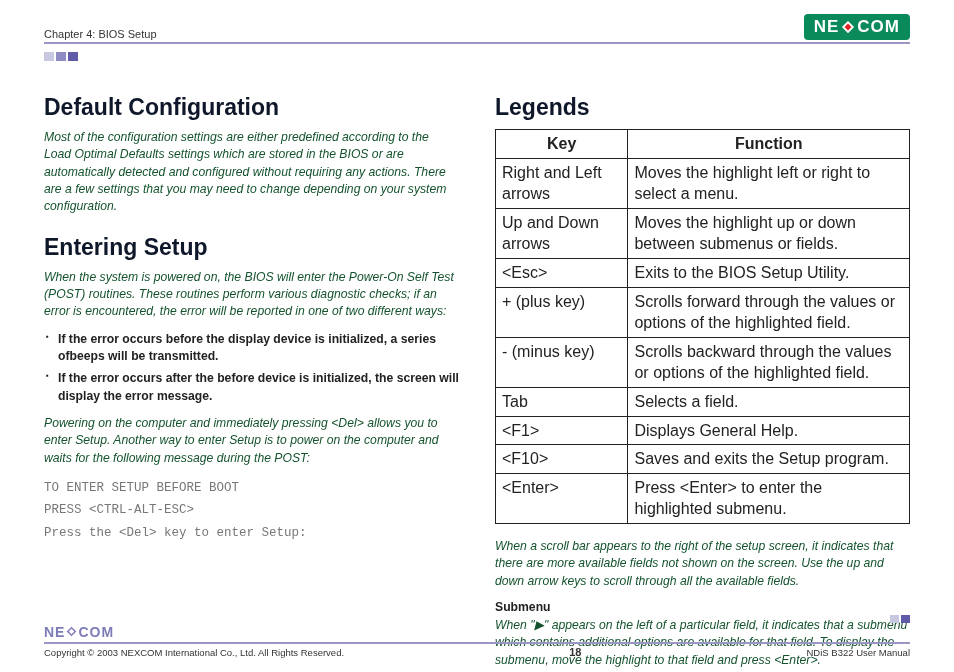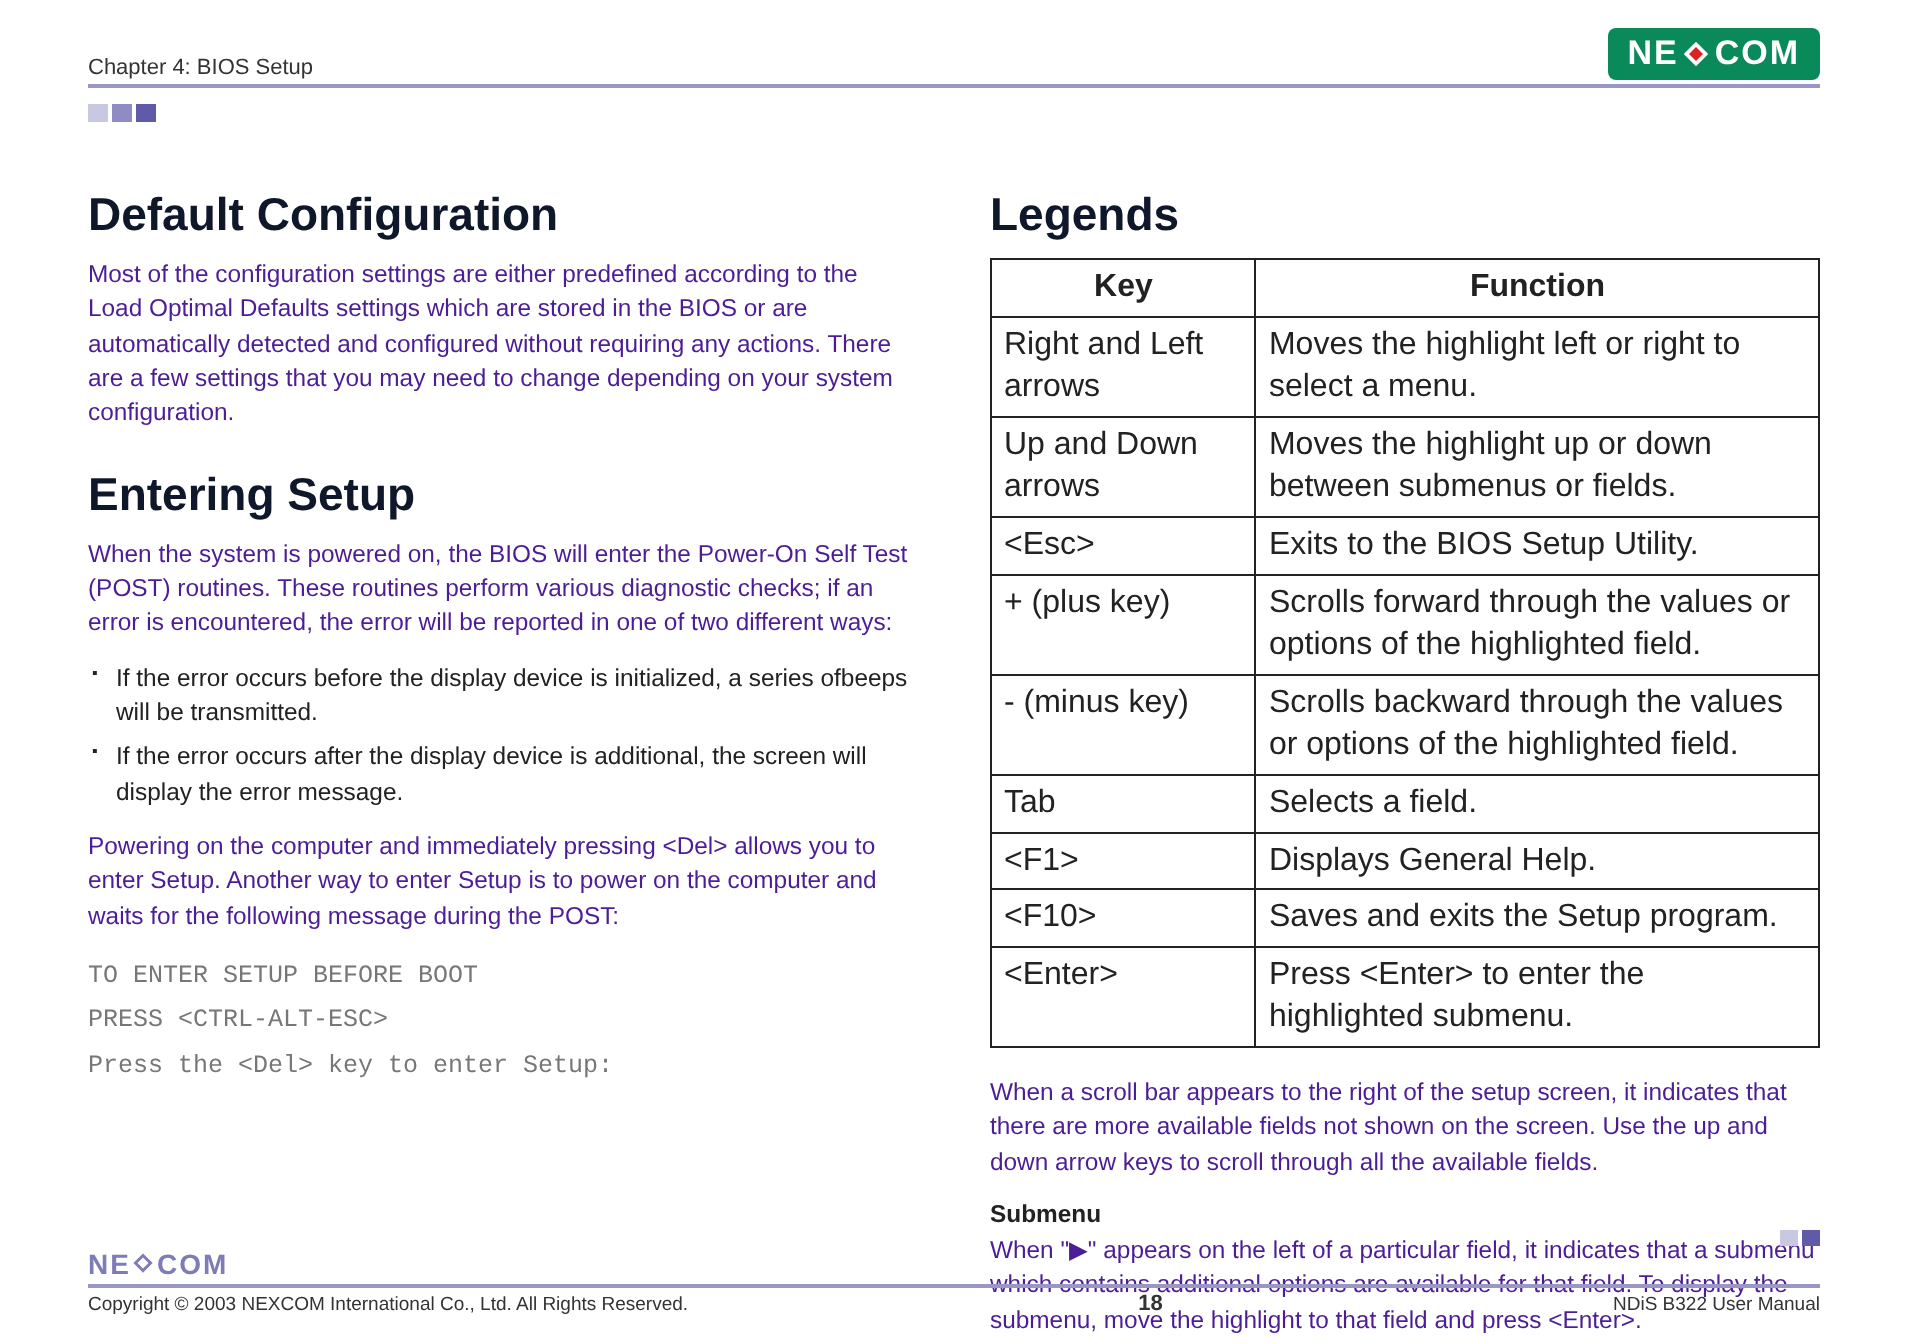--- a/index.html
+++ b/index.html
@@ -47,22 +47,22 @@
   .sqA { background: #c9c8e1; }
   .sqB { background: #8f8cc4; }
   .sqC { background: #5f5ba8; }
   .columns { display: flex; gap: 36px; }
   .col { flex: 1 1 0; }
   h1 {
     font-size: 23px; font-weight: 700; color: #0f172a;
     margin-bottom: 8px;
   }
   .section-gap { margin-top: 18px; }
-  p { line-height: 1.42; margin-bottom: 10px; color: #4c1d95; }
-  ul { list-style: none; margin: 4px 0 10px 0; }
+  p { line-height: 1.42; margin-bottom: 10px; color: #14532d; font-style: italic; }
+  ul { list-style: none; margin: 4px 0 10px 0; font-weight: bold; }
   ul li { position: relative; padding-left: 14px; line-height: 1.42; margin-bottom: 5px; }
   ul li::before {
     content: "▪"; position: absolute; left: 2px; top: 0; font-size: 8px; color: #222;
   }
   .mono {
     font-family: "Courier New", monospace; font-size: 12.5px;
     color: #777; line-height: 1.8; margin-top: 4px;
   }
   table {
     border-collapse: collapse; width: 100%; margin: 6px 0 14px 0;
@@ -112,21 +112,21 @@
 </div>
 
 <div class="columns">
   <div class="col">
     <h1>Default Configuration</h1>
     <p>Most of the configuration settings are either predefined according to the Load Optimal Defaults settings which are stored in the BIOS or are automatically detected and configured without requiring any actions. There are a few settings that you may need to change depending on your system configuration.</p>
     <h1 class="section-gap">Entering Setup</h1>
     <p>When the system is powered on, the BIOS will enter the Power-On Self Test (POST) routines. These routines perform various diagnostic checks; if an error is encountered, the error will be reported in one of two different ways:</p>
     <ul>
       <li>If the error occurs before the display device is initialized, a series ofbeeps will be transmitted.</li>
-      <li>If the error occurs after the display device is additional, the screen will display the error message.</li>
+      <li>If the error occurs after the before device is initialized, the screen will display the error message.</li>
     </ul>
     <p>Powering on the computer and immediately pressing &lt;Del&gt; allows you to enter Setup. Another way to enter Setup is to power on the computer and waits for the following message during the POST:</p>
     <div class="mono">
       <div>TO ENTER SETUP BEFORE BOOT</div>
       <div>PRESS &lt;CTRL-ALT-ESC&gt;</div>
       <div>Press the &lt;Del&gt; key to enter Setup:</div>
     </div>
   </div>
 
   <div class="col">

